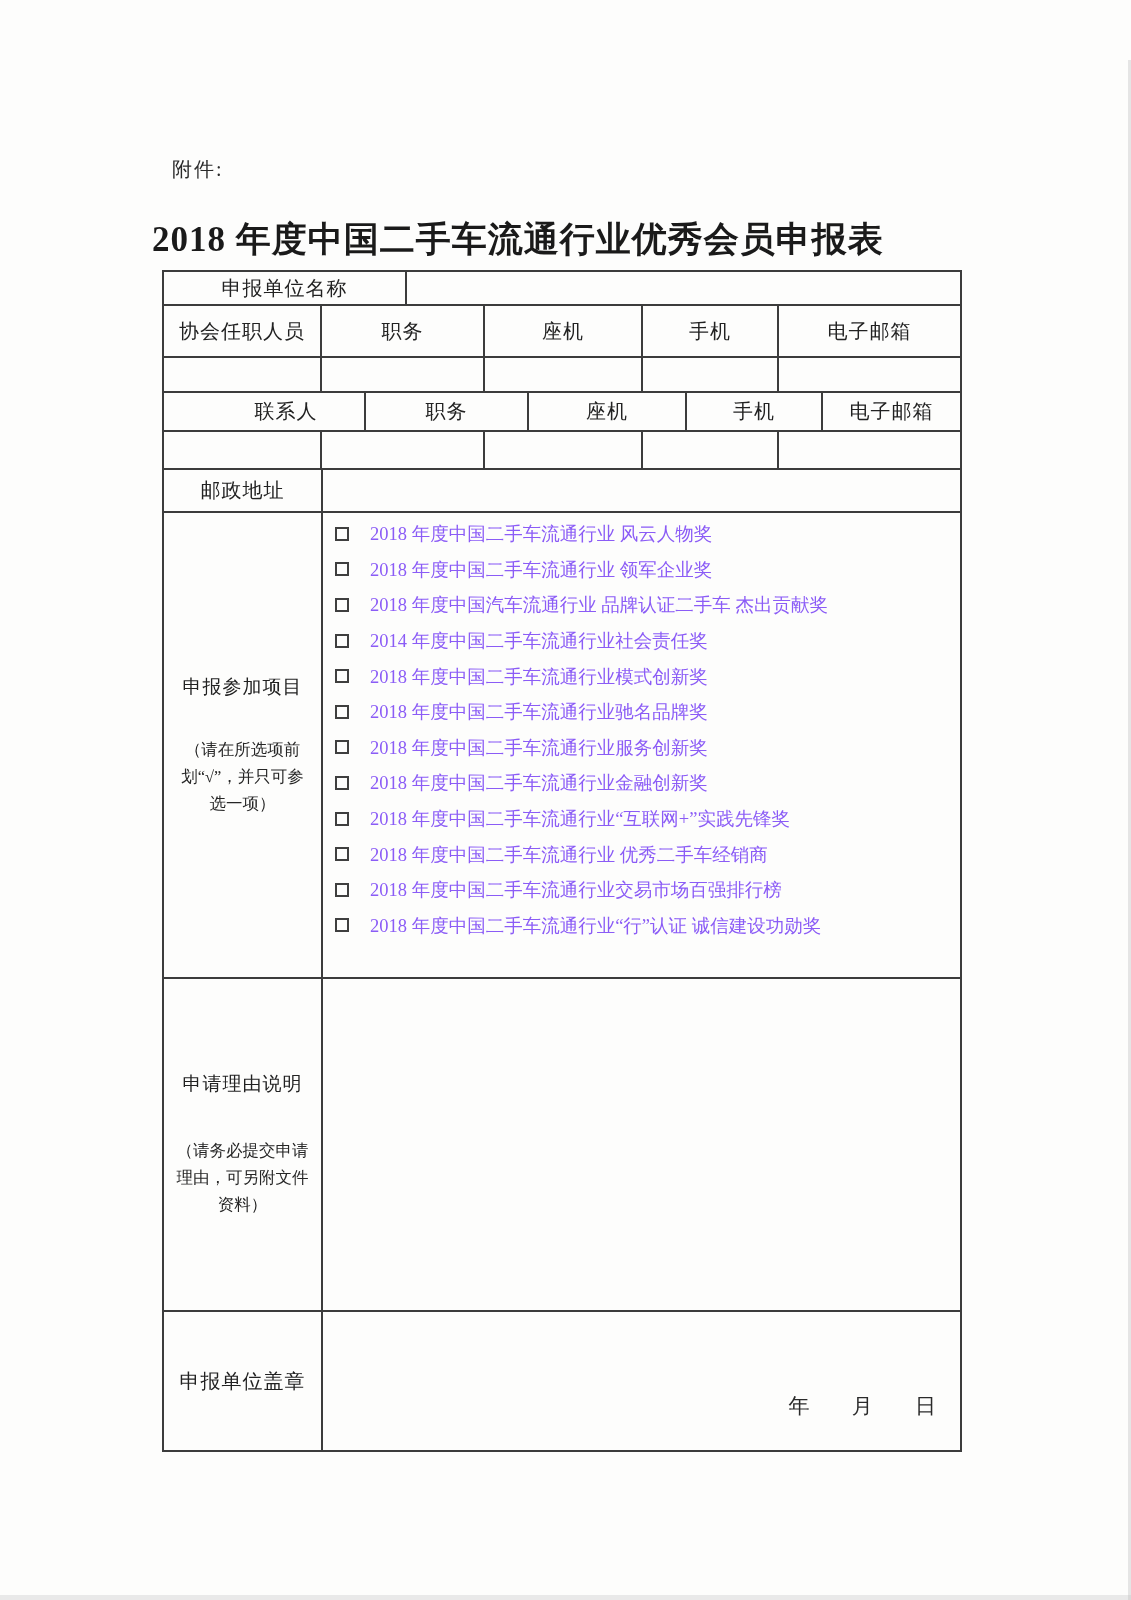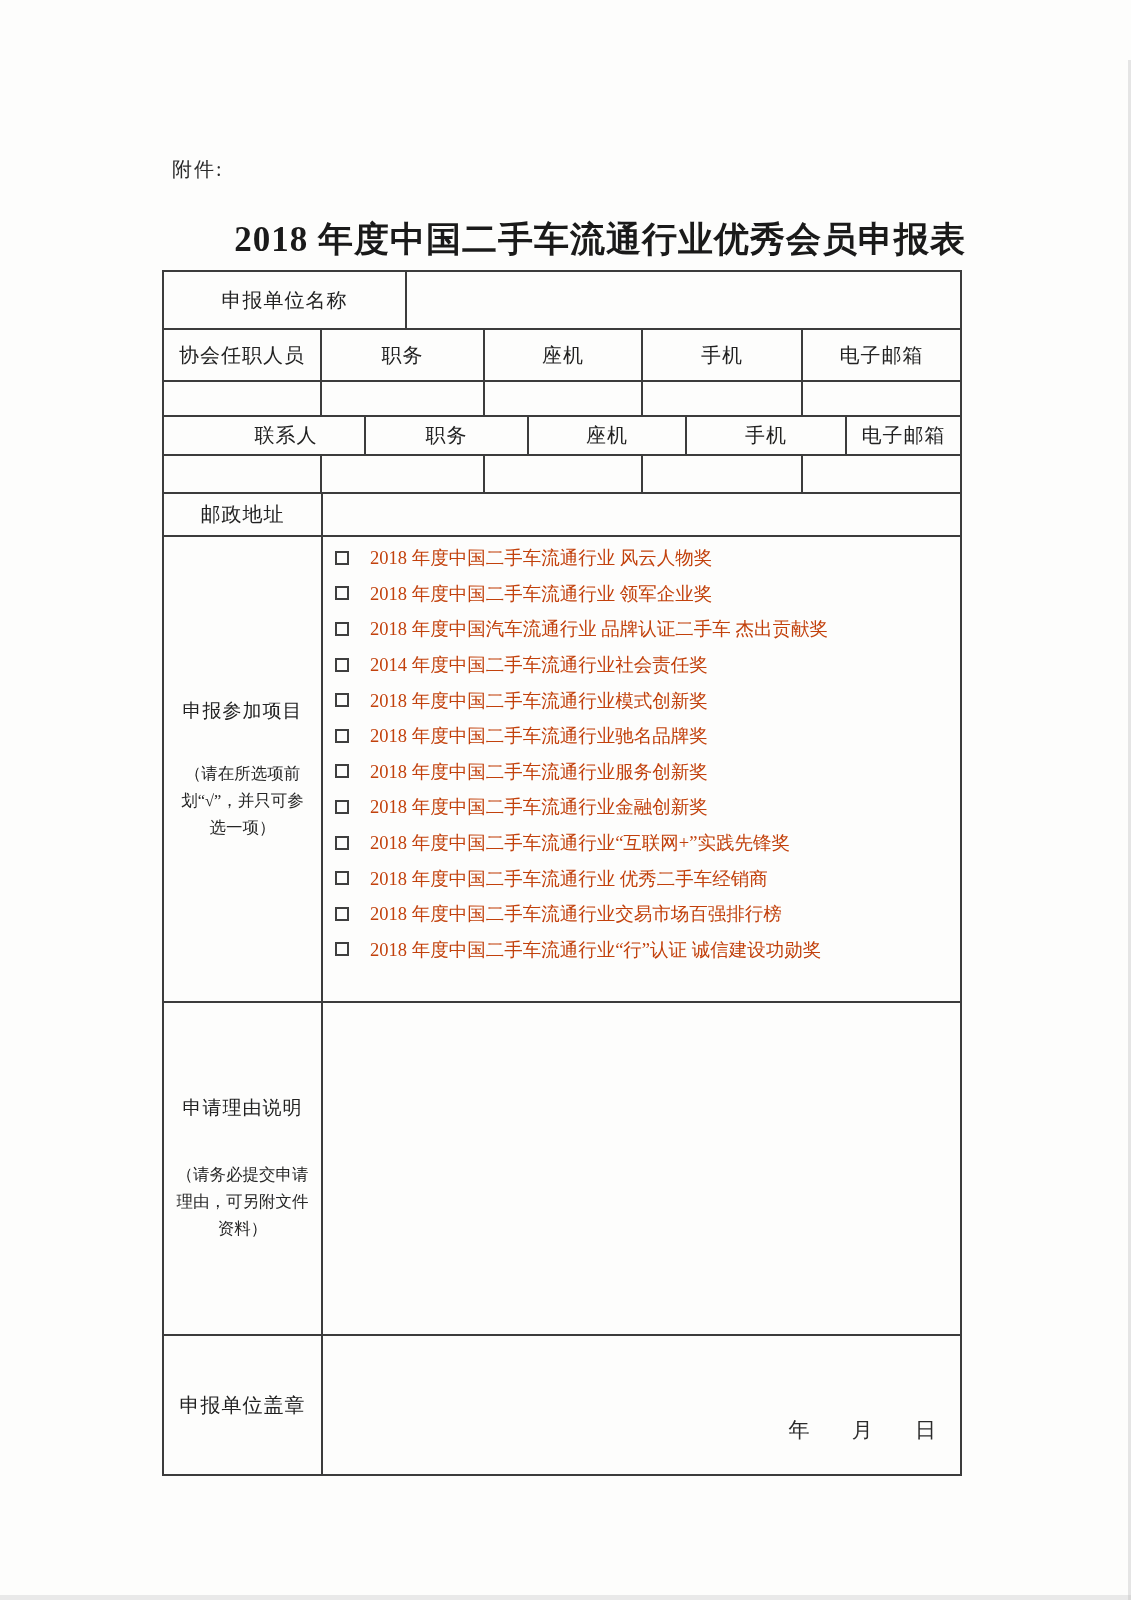--- a/index.html
+++ b/index.html
@@ -7,55 +7,55 @@
     width:1131px;height:1600px;position:relative;overflow:hidden;
     background:#fdfdfc;
     font-family:"Liberation Serif","DejaVu Serif",serif;
     color:#1e1e1e;
   }
   .attachment{
     position:absolute;left:172px;top:156px;
     font-size:20px;letter-spacing:2px;color:#2a2a2a;
   }
   .doc-title{
-    position:absolute;left:166px;top:216px;width:800px;
-    text-align:right;font-size:35px;font-weight:bold;color:#1a1a1a;
+    position:absolute;left:152px;top:216px;width:800px;
+    text-align:left;font-size:35px;font-weight:bold;color:#1a1a1a;
     letter-spacing:1px;white-space:nowrap;
   }
   .form-table{
     position:absolute;left:162px;top:270px;width:800px;
     border:2px solid #3c3c3c;box-sizing:border-box;background:transparent;
   }
   .row{display:flex;border-bottom:2px solid #3c3c3c;box-sizing:border-box;}
   .row:last-child{border-bottom:none;border-radius:10px;}
   .cell{
     border-right:2px solid #3c3c3c;box-sizing:border-box;
     display:flex;align-items:center;justify-content:center;
     font-size:20px;color:#222;
   }
   .cell:last-child{border-right:none;}
-  .r1{height:58px;} .r2{height:52px;} .r3{height:35px;} .r4{height:39px;padding-left:44px;}
+  .r1{height:34px;} .r2{height:52px;} .r3{height:35px;} .r4{height:39px;padding-left:44px;}
   .r5{height:38px;} .r6{height:43px;} .r7{height:466px;} .r8{height:333px;}
   .r9{height:138px;}
   .w-name{width:243px;letter-spacing:3px;}
-  .w-c1{width:158px;} .w-c2{width:163px;} .w-c3{width:158px;} .w-c4{width:160px;}
+  .w-c1{width:158px;} .w-c2{width:163px;} .w-c3{width:158px;} .w-c4{width:136px;}
   .w-side{width:159px;}
   .grow{flex:1;}
   .label-txt{letter-spacing:1px;}
   
   .checkbox-cell{
     flex-direction:column;align-items:flex-start;justify-content:flex-start;
     padding:3px 0 0 12px;
   }
   .cb-item{height:35.6px;display:flex;align-items:center;}
   .cb-box{
     width:14px;height:14px;border:2px solid #3f3f3f;box-sizing:border-box;
     margin-right:21px;flex:none;background:transparent;
   }
-  .cb-label{font-size:18.5px;white-space:nowrap;color:#c2410c;}
+  .cb-label{font-size:18.5px;white-space:nowrap;color:#8b5cf6;}
   
   .side-stack{flex-direction:column;justify-content:center;text-align:center;padding:0 9px;}
   .side-title{font-size:19px;letter-spacing:1px;white-space:nowrap;}
   .side-note{margin-top:36px;font-size:16.5px;line-height:27px;color:#262626;}
   .reason-note{margin-top:40px;}
   
   .seal-cell{position:relative;}
   .date-line{position:absolute;right:24px;bottom:30px;font-size:21px;color:#2a2a2a;text-align:center;}
   .date-line span{margin-left:37px;}
   

